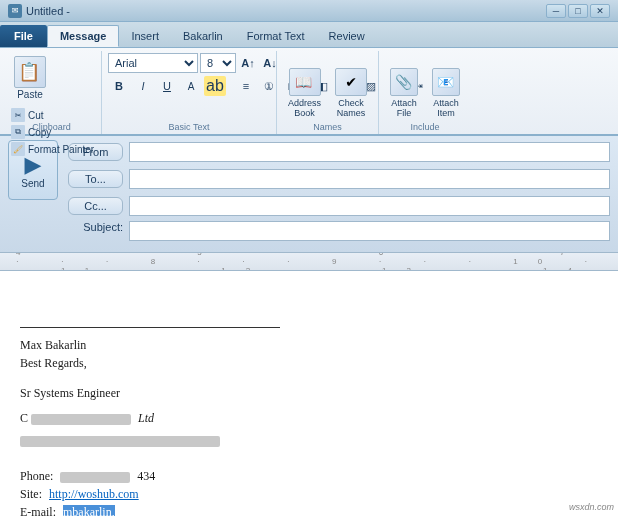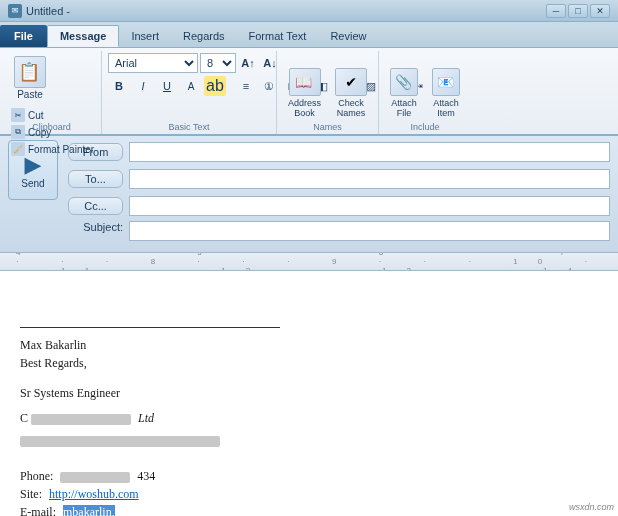--- a/index.html
+++ b/index.html
@@ -376,21 +376,21 @@
     <div class="title-btn">─</div>
     <div class="title-btn">□</div>
     <div class="title-btn">✕</div>
   </div>
 </div>
 
 <div class="ribbon-tabs">
   <div class="file-tab">File</div>
   <div class="ribbon-tab active">Message</div>
   <div class="ribbon-tab">Insert</div>
-  <div class="ribbon-tab">Regards</div>
+  <div class="ribbon-tab">Bakarlin</div>
   <div class="ribbon-tab">Format Text</div>
   <div class="ribbon-tab">Review</div>
 </div>
 
 <div class="ribbon">
 
   <div class="ribbon-group" style="width:100px;">
     <div class="ribbon-group-content">
       <div class="paste-btn">
         <div class="paste-icon-large">📋</div>

